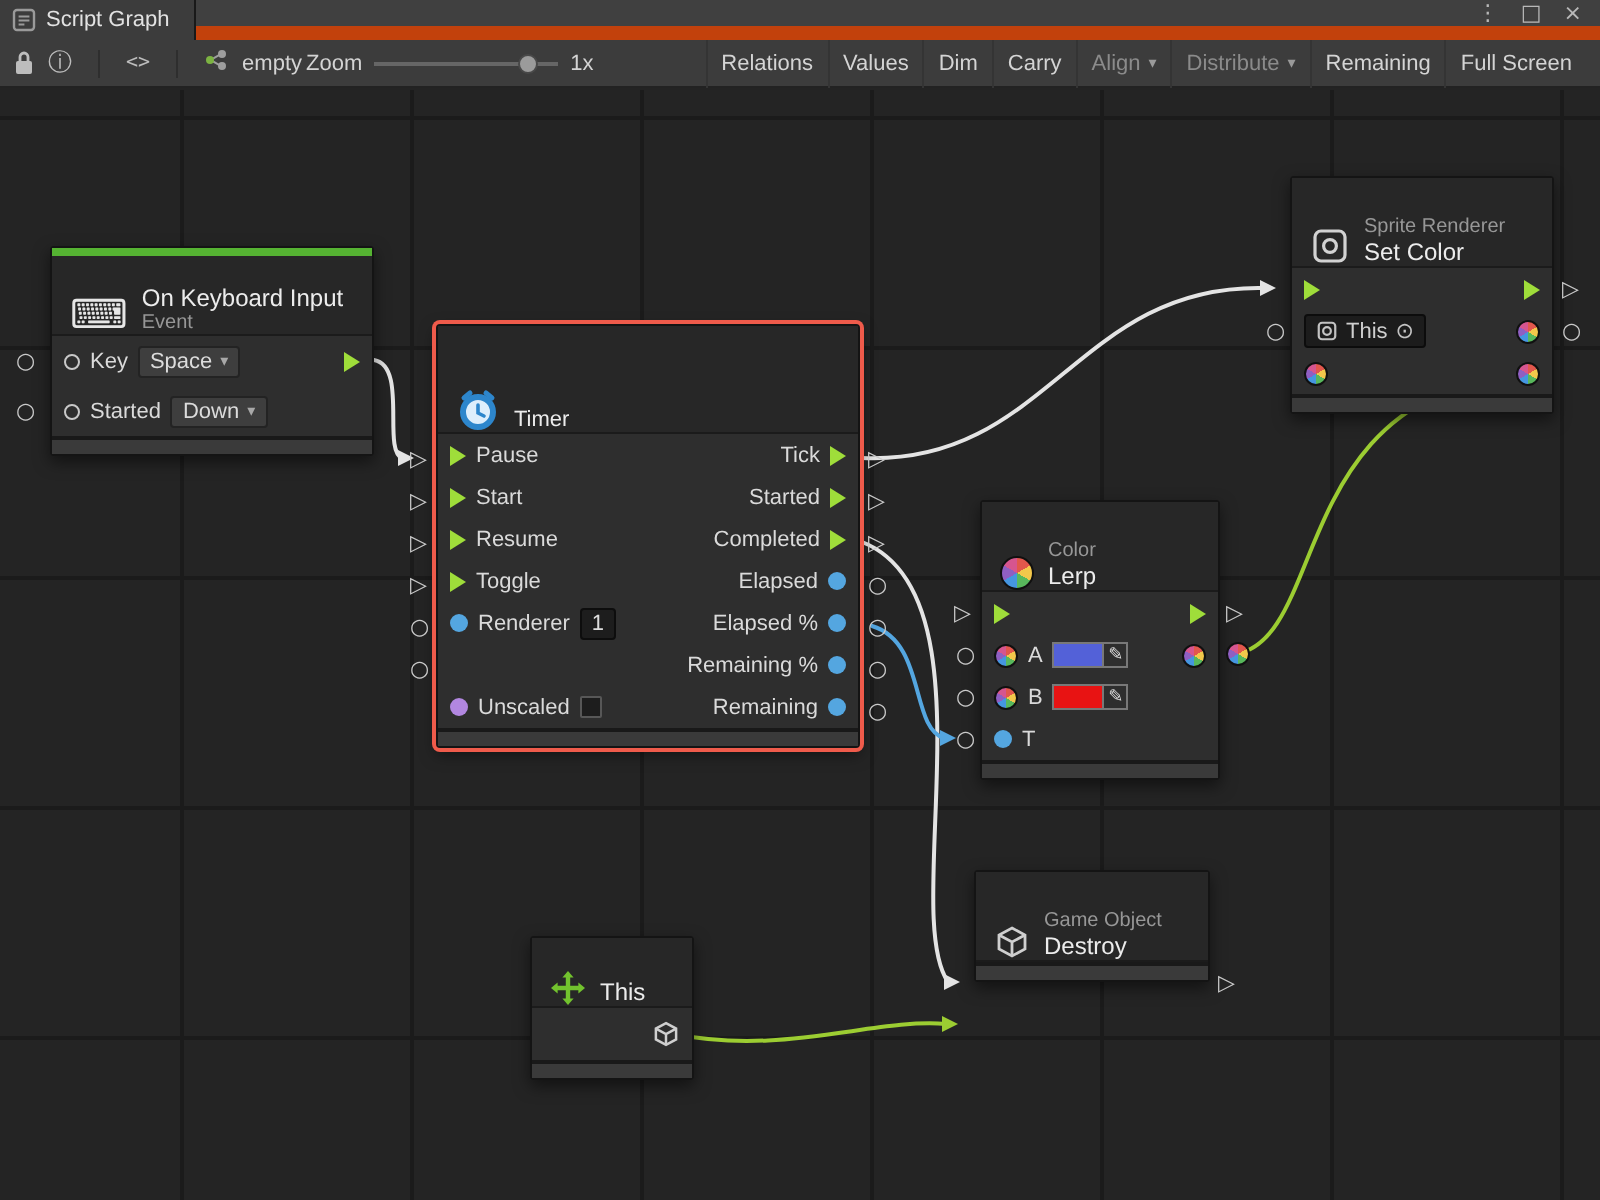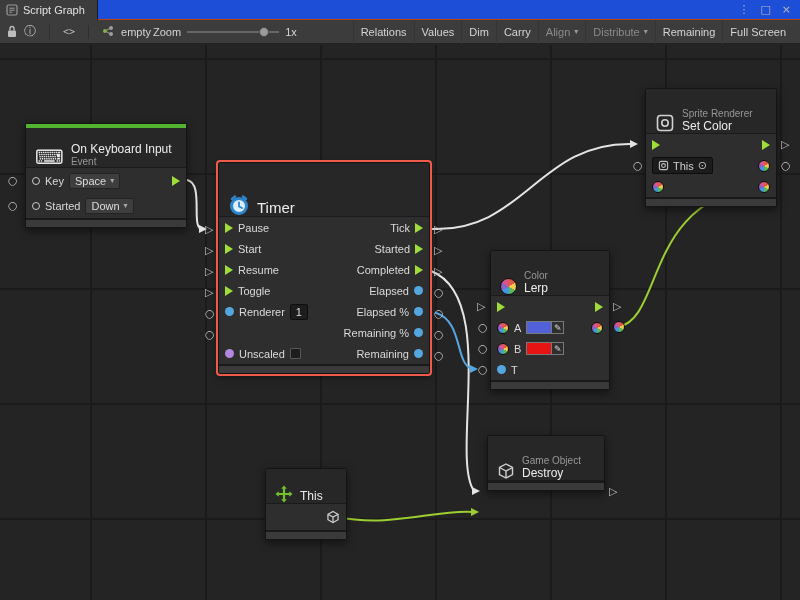--- a/index.html
+++ b/index.html
@@ -3,21 +3,21 @@
 <meta charset="utf-8">
 <style>
 *{box-sizing:border-box;margin:0;padding:0}
 html,body{width:800px;height:600px;overflow:hidden;background:#232323}
 body{font-family:"Liberation Sans","DejaVu Sans",sans-serif;-webkit-font-smoothing:antialiased}
 #stage{position:relative;width:800px;height:600px}
 .glyph{font-family:"DejaVu Sans",sans-serif}
 .mono{font-family:"DejaVu Sans Mono",monospace}
 
 
-.titlebar{position:absolute;top:0;left:0;right:0;height:20px;background:#1d4ed8;border-bottom:1px solid #c2410c;display:flex;align-items:center;z-index:5}
+.titlebar{position:absolute;top:0;left:0;right:0;height:20px;background:#404040;border-bottom:7px solid #c2410c;display:flex;align-items:flex-start;z-index:5}
 .tab{height:20px;background:#3c3c3c;display:flex;align-items:center;gap:5px;padding:0 12px 0 6px;border-right:1px solid #191919;font-size:11px;color:#e2e2e2}
 .win-controls{margin-left:auto;display:flex;align-items:center;gap:11px;padding-right:9px;color:#b8b8b8;font-size:11px}
 
 
 .toolbar{position:absolute;top:20px;left:0;right:0;height:24px;background:#3c3c3c;border-bottom:1px solid #222;display:flex;align-items:center;padding:0 7px;font-size:11px;color:#d4d4d4;z-index:5}
 .tb-icon{display:flex;align-items:center;color:#bdbdbd}
 .tb-sep{width:1px;height:14px;background:#2e2e2e;margin:0 6px}
 .tb-left{display:flex;align-items:center;gap:7px}
 .zoom-wrap{display:flex;align-items:center;gap:6px;margin-left:2px}
 .slider{position:relative;width:92px;height:10px}
@@ -221,21 +221,21 @@
     <div class="node-footer"></div>
   </div>
 
   <div class="node selected" id="node-timer">
     <div class="node-header">
       <svg width="22" height="22" viewBox="0 0 22 22">
         <path d="M4 5 L7 2.5 M18 5 L15 2.5" stroke="#2d86cc" stroke-width="2.5" stroke-linecap="round"></path>
         <circle cx="11" cy="12" r="7.5" fill="#ddeefc" stroke="#2d86cc" stroke-width="3"></circle>
         <path d="M11 8.5 V12.5 L14 14" stroke="#2d86cc" stroke-width="1.8" fill="none" stroke-linecap="round"></path>
       </svg>
-      <div class="node-title" style="font-size:15px">Timer</div>
+      <div class="node-title" style="font-size:11px">Timer</div>
     </div>
     <div class="node-rows">
       <div class="row">
         <span class="tri"></span>
           <span>Pause</span>
         <span class="right">
             <span>Tick</span>
             <span class="tri"></span>
           </span>
       </div>

